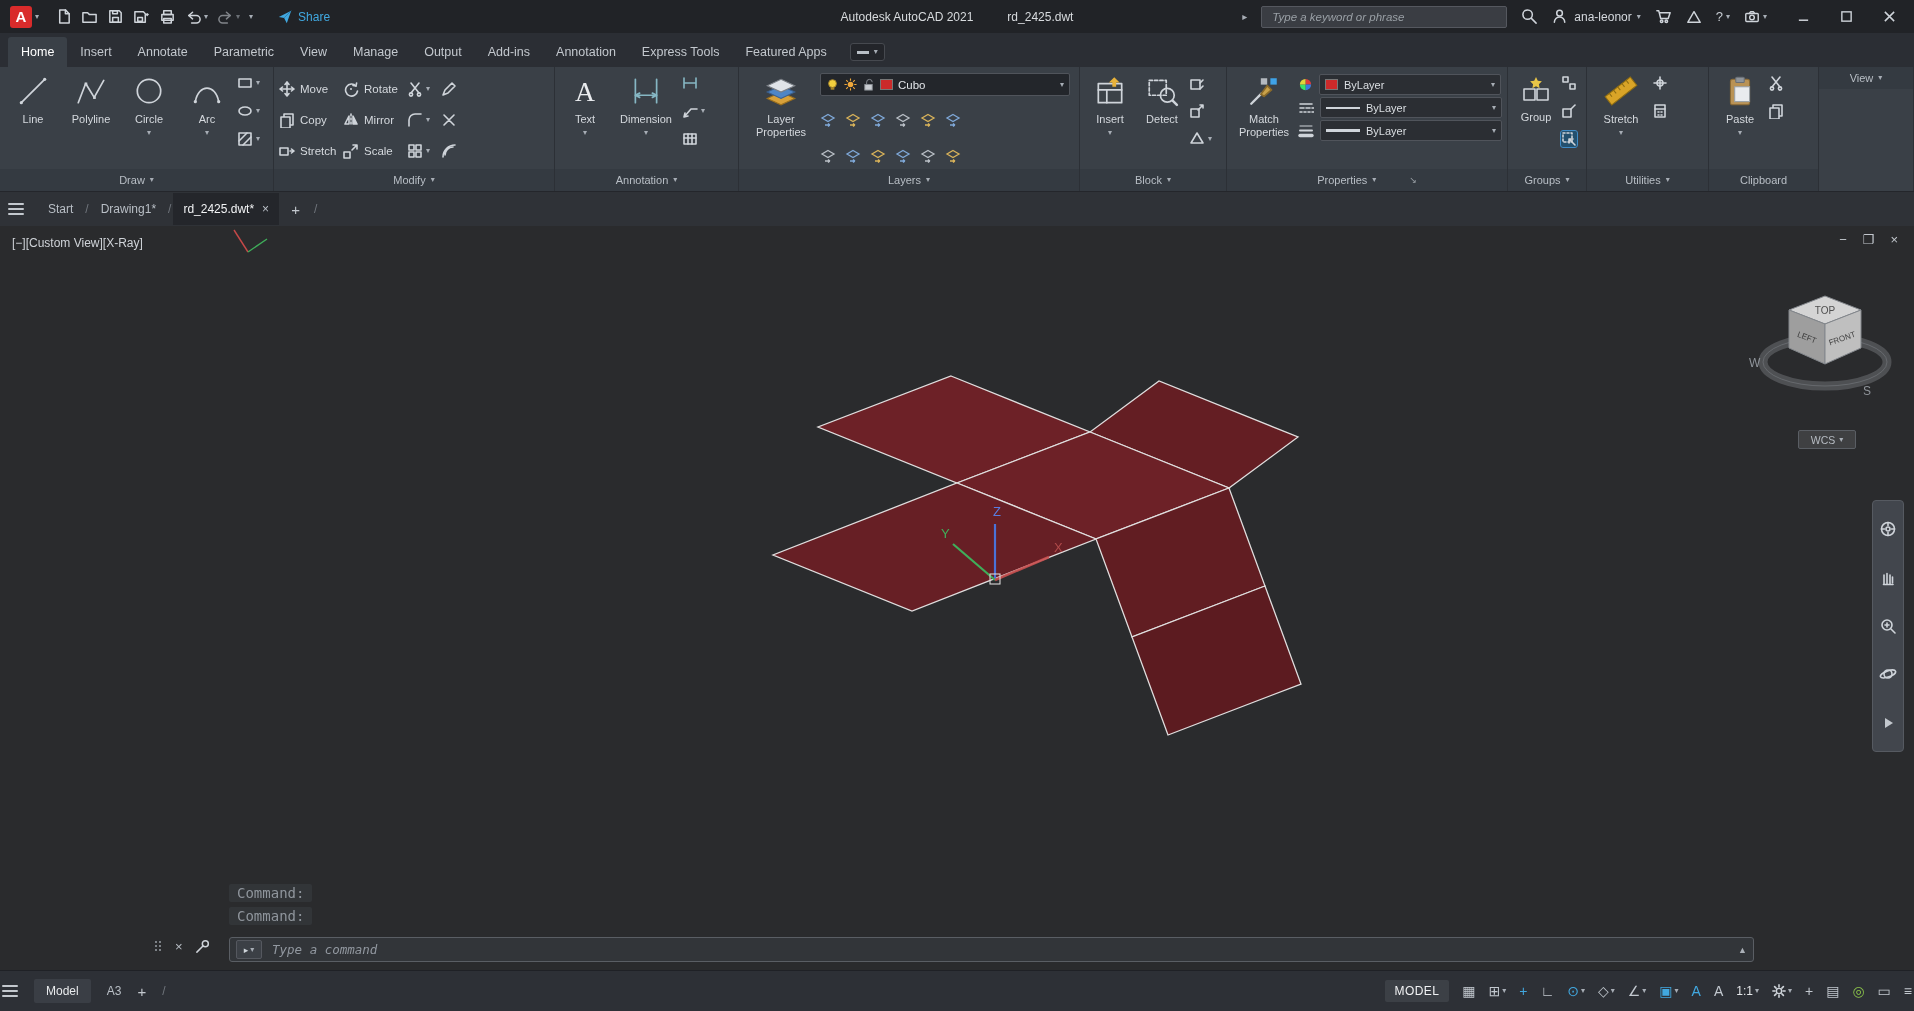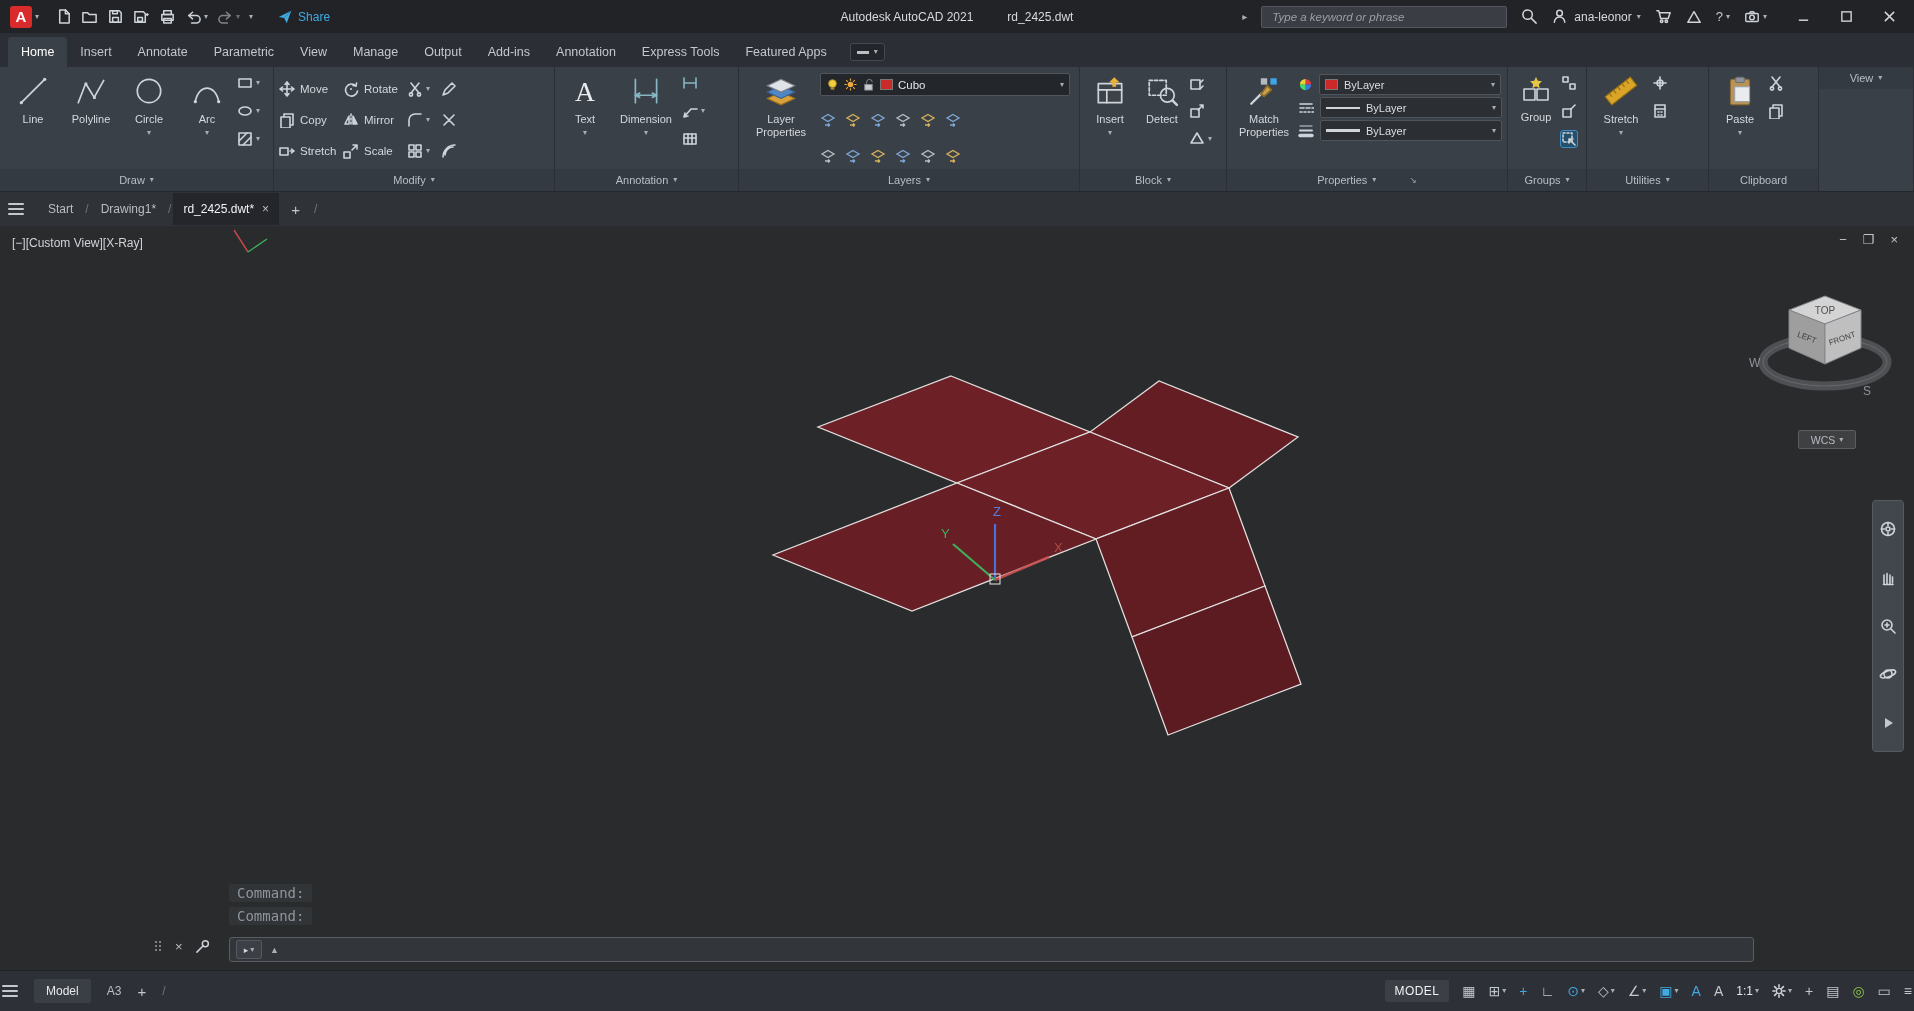--- a/index.html
+++ b/index.html
@@ -838,20 +838,21 @@
     <svg class="ic" width="15" height="15" viewBox="0 0 16 16">
         <path d="M2 14 L8.5 7.5"></path>
         <circle cx="11" cy="5" r="3.2"></circle>
       </svg>
   </div>
   <div id="cmdbar">
     <span class="promptbtn">
         <span>▸</span>
         <span class="cr">▾</span>
       </span>
+    <input type="text" placeholder="Type a command" style="">
     <span style="font-size:9px;color:#aab0b7">▲</span>
   </div>
 </div>
 
 <div class="band" id="statusbar">
   <div class="stleft">
     <span class="burger">
         <b></b>
       </span>
     <span class="modelpill">Model</span>

